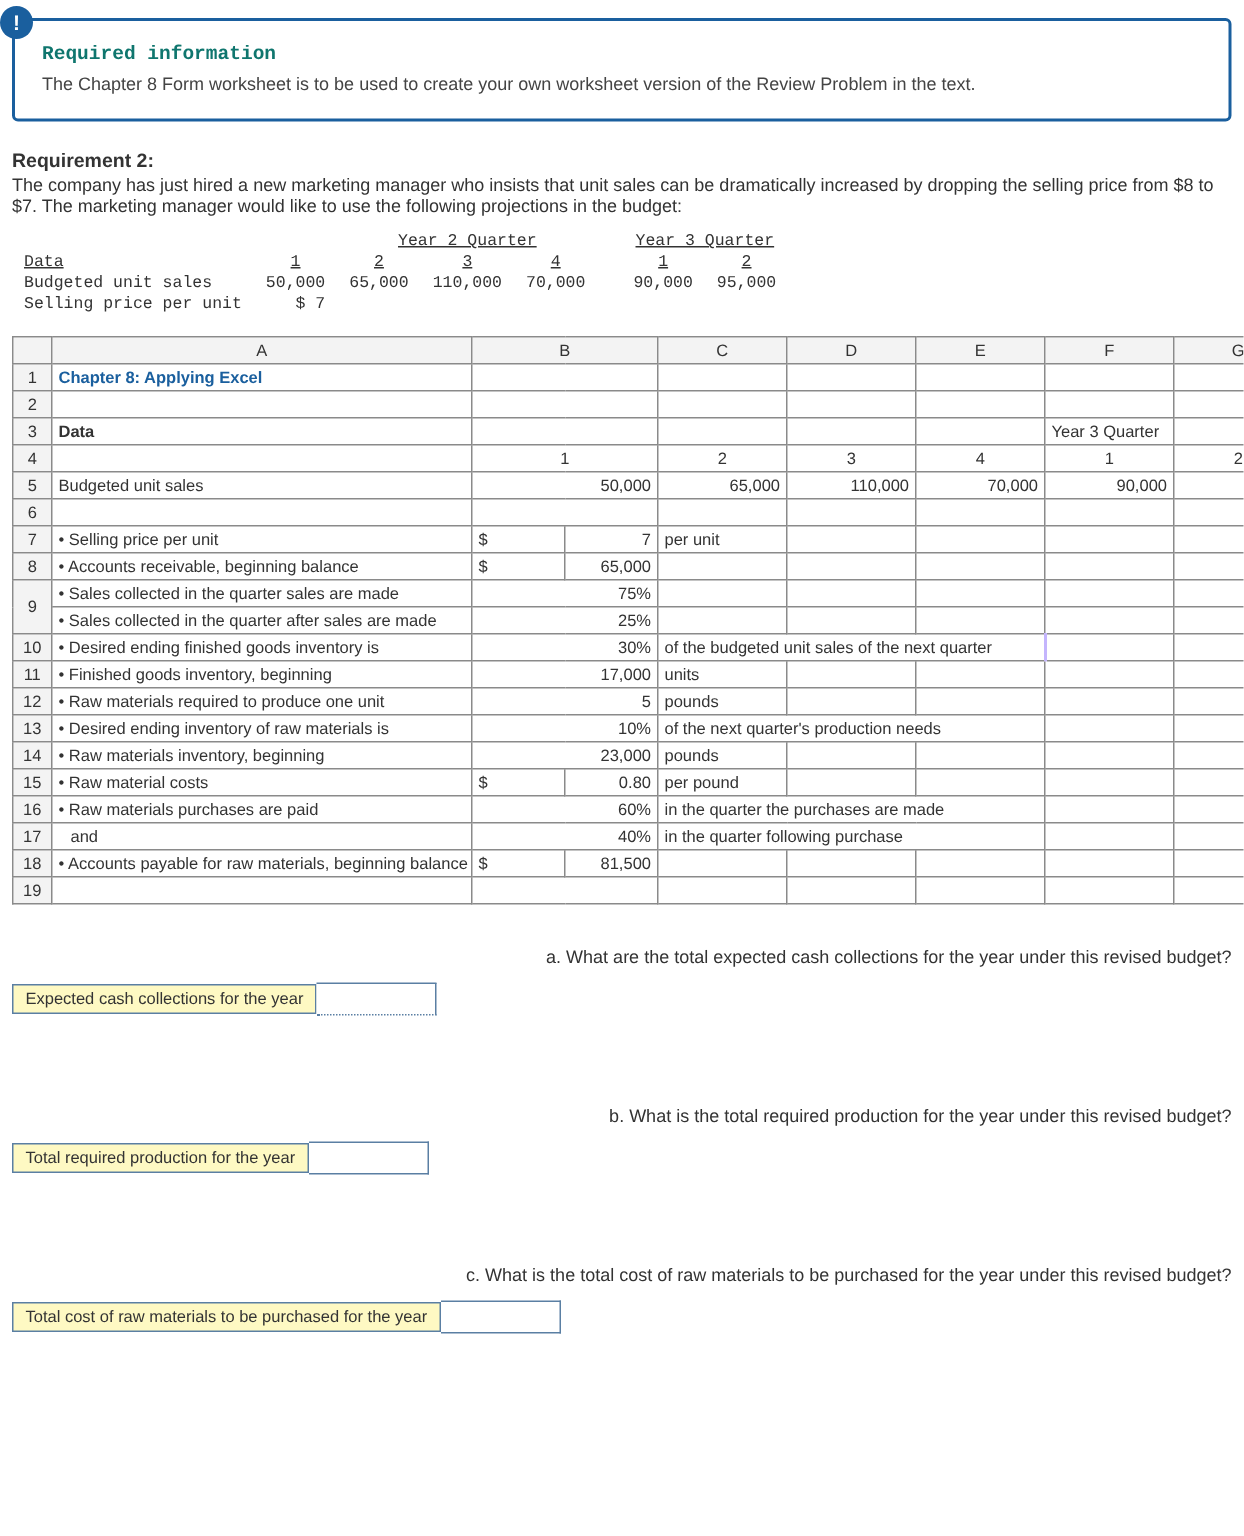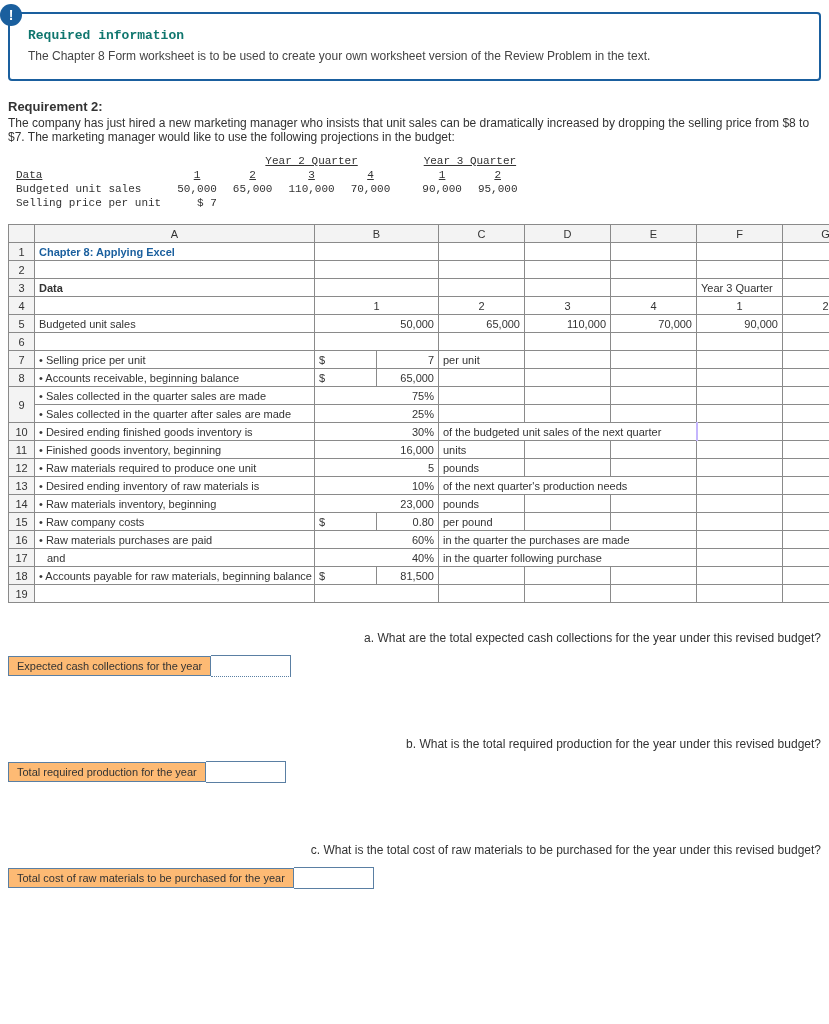--- a/index.html
+++ b/index.html
@@ -25,21 +25,21 @@
   .col-e { width: 86px; text-align: right; }
   .col-f { width: 86px; text-align: right; }
   .col-g { width: 86px; text-align: right; }
   .bold-blue { font-weight: bold; color: #1a5f9e; margin-left: 41px; }
   .bold { font-weight: bold; }
   .tal { text-align: left !important; }
   .tar { text-align: right !important; }
   .tac { text-align: center !important; }
   .q-section { margin: 28px 8px 6px 8px; text-align: right; }
   .ans-row { margin: 10px 8px 60px 8px; display: flex; align-items: center; gap: 0; }
-  .ans-label { background: #fdba74; border: 1px solid #5a7fa3; padding: 3px 8px; font-size: 11px; }
+  .ans-label { background: #fef9c3; border: 1px solid #5a7fa3; padding: 3px 8px; font-size: 11px; }
   .ans-input { border: 1px solid #5a7fa3; border-left: none; background: #fff; height: 22px; width: 80px; }
   .ans-input.dotted { border-bottom: 1px dotted #5a7fa3; }
   .dollar { text-align: left; padding-left: 4px; }
   .numcell { text-align: right; padding-right: 4px; }
   .indent1 { padding-left: 12px !important; }
 </style>
 </head>
 <body>
 
 <div class="page">
@@ -223,21 +223,21 @@
       <td class="row-head">10</td>
       <td>• Desired ending finished goods inventory is</td>
       <td colspan="2" class="numcell">30%</td>
       <td colspan="3" class="tal" style="border-right:2px solid #c4b5fd">of the budgeted unit sales of the next quarter</td>
       <td></td>
           <td></td>
     </tr>
     <tr>
       <td class="row-head">11</td>
       <td>• Finished goods inventory, beginning</td>
-      <td colspan="2" class="numcell">16,000</td>
+      <td colspan="2" class="numcell">17,000</td>
       <td class="tal">units</td>
       <td></td>
           <td></td>
           <td></td>
           <td></td>
     </tr>
     <tr>
       <td class="row-head">12</td>
       <td>• Raw materials required to produce one unit</td>
       <td colspan="2" class="numcell">5</td>
@@ -260,21 +260,21 @@
       <td>• Raw materials inventory, beginning</td>
       <td colspan="2" class="numcell">23,000</td>
       <td class="tal">pounds</td>
       <td></td>
           <td></td>
           <td></td>
           <td></td>
     </tr>
     <tr>
       <td class="row-head">15</td>
-      <td>• Raw company costs</td>
+      <td>• Raw material costs</td>
       <td class="dollar">$</td>
       <td class="numcell">0.80</td>
       <td class="tal">per pound</td>
       <td></td>
           <td></td>
           <td></td>
           <td></td>
     </tr>
     <tr>
       <td class="row-head">16</td>

